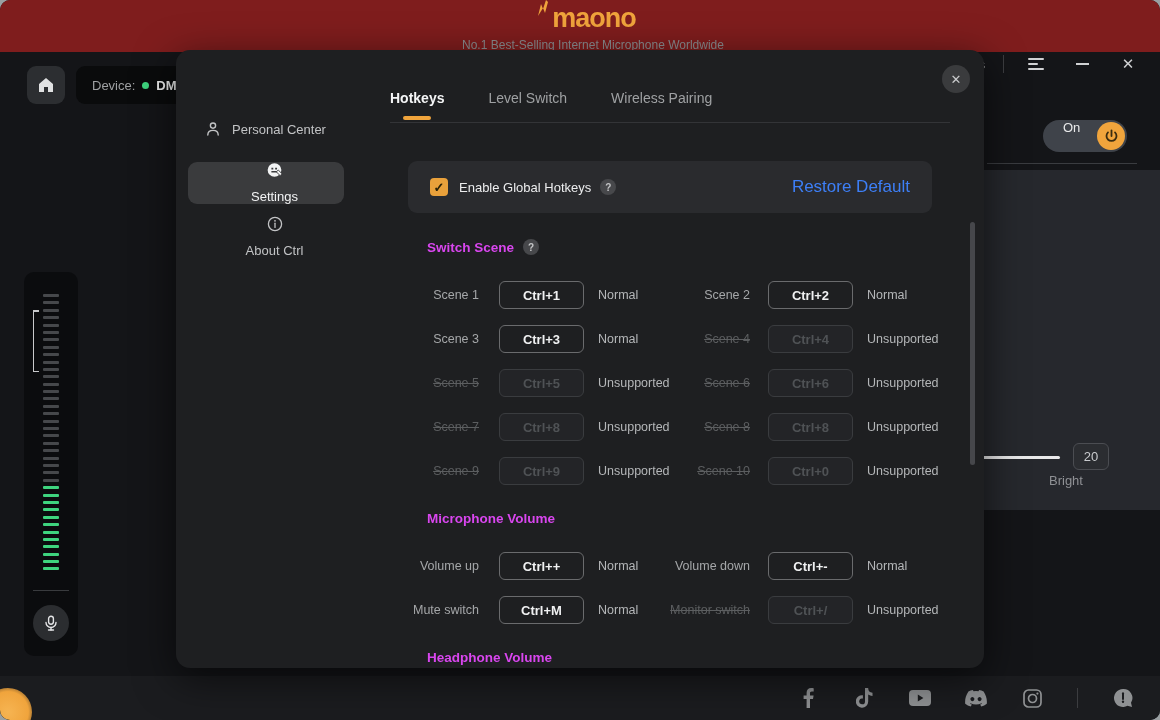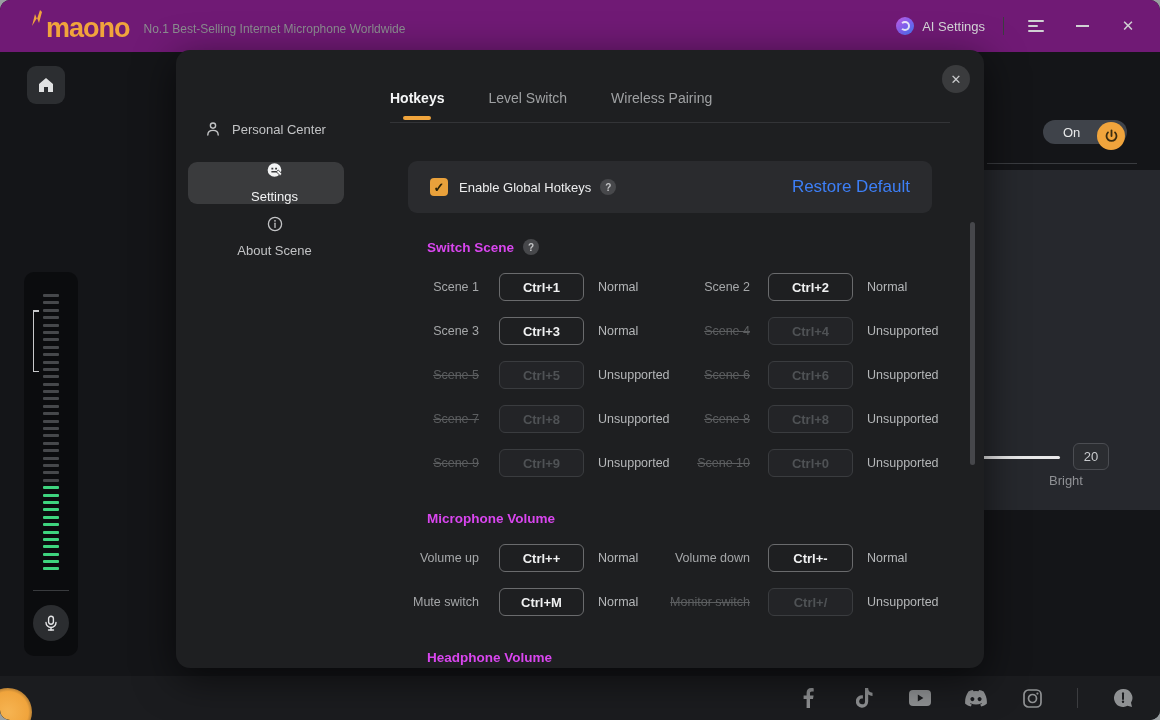--- a/index.html
+++ b/index.html
@@ -1,20 +1,20 @@
 <!DOCTYPE html>
 <html><head>
 <meta charset="utf-8">
 <style>
   * { margin:0; padding:0; box-sizing:border-box; }
   html,body { width:1160px; height:720px; background:#9aa0a2; font-family:"Liberation Sans", sans-serif; }
   .window { position:relative; width:1160px; height:720px; background:#141518; border-radius:10px; overflow:hidden; }
 
   
-  .topbar { position:absolute; top:0; left:0; right:0; height:52px; background:#701a75; display:flex; align-items:center; padding:0 18px 0 30px; z-index:4; }
+  .topbar { position:absolute; top:0; left:0; right:0; height:52px; background:#7f1d1d; display:flex; align-items:center; padding:0 18px 0 30px; z-index:4;flex-direction:column; }
   .logo-wrap { display:flex; align-items:flex-end; gap:2px; }
   .logo-bolt { width:14px; height:16px; margin-bottom:16px; }
   .logo-text { color:#f0a43c; font-size:27px; font-weight:700; letter-spacing:-1px; line-height:1; }
   .tagline { color:#8b8d90; font-size:12px; margin-left:14px; margin-top:6px; }
   .topbar-right { margin-left:auto; display:flex; align-items:center; gap:18px;text-align:center; }
   .ai-btn { display:flex; align-items:center; gap:8px; cursor:default; }
   .ai-icon { width:18px; height:18px; border-radius:50%; background:linear-gradient(135deg,#c45ce0 0%,#7b62f2 55%,#3f7bf2 100%); position:relative; }
   .ai-icon::after { content:""; position:absolute; inset:4px; border-radius:50%; border:2px solid rgba(255,255,255,.85); border-left-color:transparent; }
   .ai-label { color:#d6d7d9; font-size:13px; }
   .tb-sep { width:1px; height:18px; background:#3c3d40; }
@@ -38,21 +38,21 @@
   .meter-seg.on { background:#3ed47e; }
   .meter-bracket { position:absolute; left:9px; top:38px; width:5px; height:62px; border-left:1.5px solid #c8c9cb; }
   .meter-bracket::before,.meter-bracket::after { content:""; position:absolute; left:0; width:5px; height:1.5px; background:#c8c9cb; }
   .meter-bracket::before { top:0; } .meter-bracket::after { bottom:0; }
   .meter-divider { position:absolute; left:9px; right:9px; top:318px; height:1px; background:#393b3e; }
   .mic-btn { position:absolute; left:50%; transform:translateX(-50%); top:333px; width:36px; height:36px; border-radius:50%; background:#2b2d30; display:flex; align-items:center; justify-content:center; }
 
   
   .hint-panel-top { position:absolute; left:580px; top:44px; width:350px; height:24px; border:1px solid #3a3b3e; border-bottom:none; border-radius:14px 14px 0 0; z-index:1; }
   .right-panel { position:absolute; left:900px; top:170px; width:260px; height:340px; background:#26282d; z-index:1; }
-  .on-toggle { position:absolute; left:1043px; top:120px; width:84px; height:24px; border-radius:16px; background:#3f434a; display:flex; align-items:center; z-index:2; }
+  .on-toggle { position:absolute; left:1043px; top:120px; width:84px; height:32px; border-radius:16px; background:#3f434a; display:flex; z-index:2; }
   .on-label { color:#e8e9ea; font-size:13px; margin-left:20px; }
   .power-btn { position:absolute; right:2px; top:2px; width:28px; height:28px; border-radius:50%; background:#f0a43c; display:flex; align-items:center; justify-content:center; }
   .right-divider { position:absolute; left:987px; top:163px; width:150px; height:1px; background:#3a3c40; z-index:2; }
   .bright-track { position:absolute; left:900px; top:456px; width:160px; height:3px; background:#e9e9ea; border-radius:2px; z-index:2; }
   .bright-box { position:absolute; left:1073px; top:443px; width:36px; height:27px; border:1px solid #4b4d52; border-radius:6px; background:#2b2d31; color:#c9cbce; font-size:13px; display:flex; align-items:center; justify-content:center; z-index:2; }
   .bright-label { position:absolute; left:1037px; top:473px; color:#8f9195; font-size:13px; z-index:2;margin-left:12px; }
 
   
   .footer { position:absolute; left:0; right:0; bottom:0; height:44px; background:#1b1c1f; display:flex; align-items:center; justify-content:flex-end; padding-right:26px; gap:34px; z-index:3; }
   .footer .f-icon { width:22px; height:22px; display:flex; align-items:center; justify-content:center; color:#8f9193; }
@@ -73,21 +73,21 @@
   .tab.active::after { content:""; position:absolute; left:50%; transform:translateX(-50%); bottom:2px; width:28px; height:4px; border-radius:2px; background:#f0a43c; }
   .tabs-divider { height:1px; background:#333437; margin-top:0; }
   .enable-row { margin:38px 18px 0 18px; height:52px; background:#2a2b2e; border-radius:9px; display:flex; align-items:center; padding:0 22px; }
   .checkbox { width:18px; height:18px; border-radius:4px; background:#e9a13b; color:#2a2208; font-size:13px; font-weight:700; display:flex; align-items:center; justify-content:center; margin-right:11px; }
   .enable-label { color:#ecedee; font-size:13px; }
   .help-dot { width:16px; height:16px; border-radius:50%; background:#47484b; color:#c4c5c7; font-size:10px; font-weight:700; display:flex; align-items:center; justify-content:center; margin-left:9px; }
   .restore-link { margin-left:auto; color:#3d7ff7; font-size:17px; }
   .section-title-row { display:flex; align-items:center; gap:9px; margin-top:26px; padding-left:18px; }
   .section-title { color:#d946ef; font-size:13.5px; font-weight:700;margin-left:19px; }
   .hk-grid { margin-top:10px; }
-  .hk-row { display:flex; align-items:center; height:44px; padding-left:18px; }
+  .hk-row { display:flex; align-items:flex-end; height:44px; padding-left:18px; }
   .hk-label { width:71px; padding-right:0; display:flex; justify-content:flex-end; align-items:center; color:#a5a7a9; font-size:12.5px; white-space:nowrap; flex:none; }
   .hk-label.second { width:74px; }
   .hk-btn { width:85px; height:28px; margin-left:20px; border:1px solid #6a6b6d; border-radius:6px; background:transparent; color:#f0f1f2; font-size:13px; font-weight:600; display:flex; align-items:center; justify-content:center; flex:none; font-family:"Liberation Sans",sans-serif; }
   .hk-status { width:74px; margin-left:14px; color:#b5b7b9; font-size:12.5px; white-space:nowrap; flex:none; }
   .hk-label.second { margin-left:4px; }
   .hk-btn.second-col { margin-left:18px; }
   .pair { display:flex; align-items:center; }
   .pair.unsupported .hk-label { color:#5c5e60; text-decoration:line-through; }
   .pair.unsupported .hk-btn { border-color:#3a3c3f; color:#4f5255; background:#232427; }
   .scrollbar-thumb { position:absolute; right:9px; top:172px; width:5px; height:243px; border-radius:3px; background:#46474b; }
@@ -127,20 +127,25 @@
           <span>✕</span>
         </div>
     </div>
   </div>
 
   <div class="home-btn">
     <svg width="18" height="18" viewBox="0 0 18 18">
         <path d="M9 2 L16 8 V16 H11 V11 H7 V16 H2 V8 Z" fill="#e0e1e2"></path>
       </svg>
   </div>
+  <div class="device-pill">
+    <span class="device-label">Device:</span>
+    <span class="device-dot"></span>
+    <span class="device-name">DM</span>
+  </div>
 
   <div class="hint-panel-top"></div>
 
   <div class="meter-panel">
     <div class="meter-scale" id="meter-scale">
         <span class="meter-seg on"></span>
         <span class="meter-seg on"></span>
         <span class="meter-seg on"></span>
         <span class="meter-seg on"></span>
         <span class="meter-seg on"></span>
@@ -260,21 +265,21 @@
             <path d="M10.5 10.5 l4 4 l2-2 l-4-4 Z" fill="currentColor" stroke="#3a3b3d" stroke-width="1"></path>
           </svg>
           <span>Settings</span>
         </div>
         <div class="nav-item">
           <svg width="16" height="16" viewBox="0 0 16 16" fill="none" stroke="currentColor" stroke-width="1.3">
             <circle cx="8" cy="8" r="6.6"></circle>
             <path d="M8 7.2 V11.4" stroke-linecap="round"></path>
             <circle cx="8" cy="4.8" r="0.9" fill="currentColor" stroke="none"></circle>
           </svg>
-          <span>About Scene</span>
+          <span>About Ctrl</span>
         </div>
       </div>
     <div class="modal-content">
       <div class="modal-close">
           <span>✕</span>
         </div>
       <div class="tabs" id="tabs-row">
           <div class="tab active">Hotkeys</div>
           <div class="tab">Level Switch</div>
           <div class="tab">Wireless Pairing</div>

